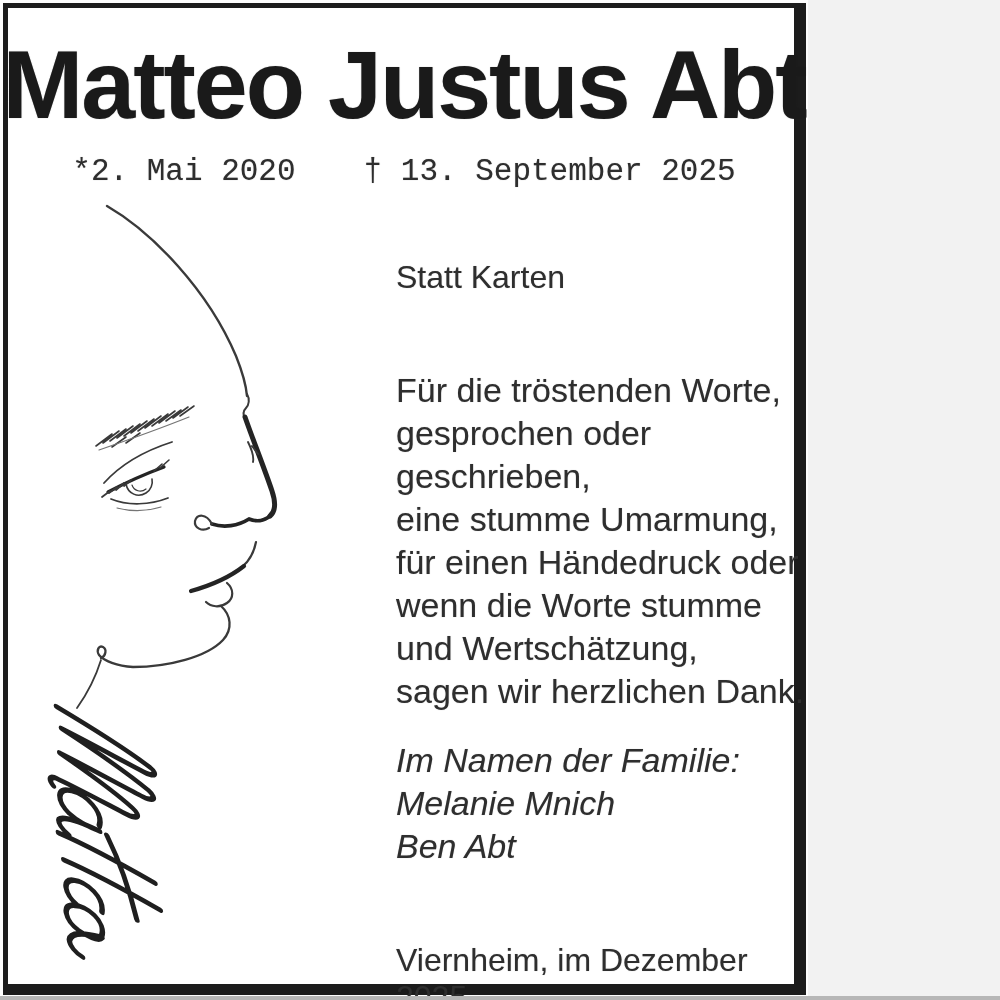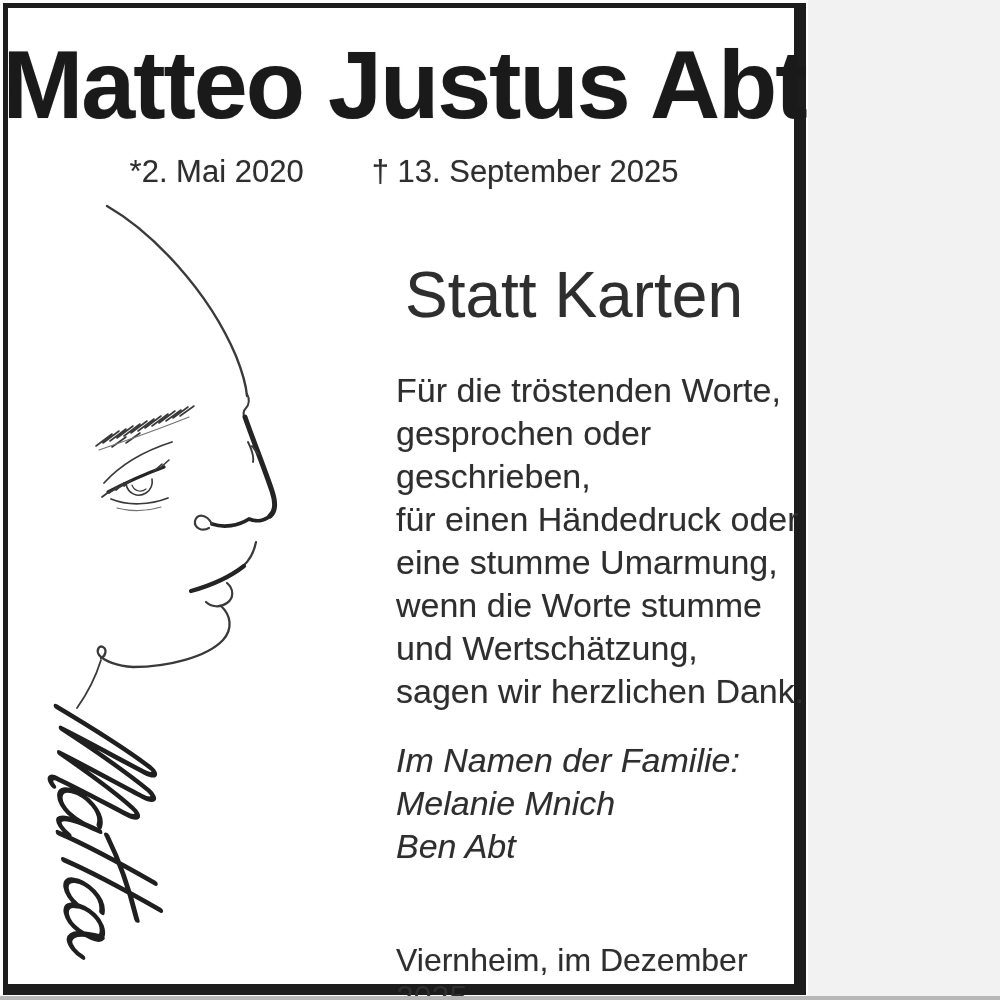--- a/index.html
+++ b/index.html
@@ -30,26 +30,27 @@
     font-size:97px;font-weight:700;letter-spacing:-2px;
     color:#1a1a1a;line-height:1.0;
     text-shadow:0 0 1px rgba(40,40,40,.4);
     white-space:nowrap;
   }
   .dates{
     position:absolute;left:0;right:0;top:154px;
     display:flex;justify-content:center;gap:68px;
     font-size:31px;color:#2e2e2e;
     text-shadow:0 0 1px rgba(40,40,40,.35);
+    font-family:Liberation Mono, monospace;
   }
   .col{
     position:absolute;left:396px;color:#2e2e2e;
     text-shadow:0 0 1px rgba(40,40,40,.3);
   }
-  .heading{top:260px;font-size:64px;line-height:1.1;margin-left:9px;}
+  .heading{top:260px;font-size:32px;line-height:1.1;}
   .bodyblock{top:356px;font-size:34px;line-height:43px;margin-top:13px;}
   .familyblock{top:739px;font-size:34px;line-height:43px;font-style:italic;}
   .closing{top:926px;font-size:32px;margin-top:16px;}
   svg.art{position:absolute;left:0;top:0;pointer-events:none;}
   .sk{fill:none;stroke:#3a3a3a;stroke-linecap:round;stroke-linejoin:round;}
   .heavy{stroke:#242424;}
   .faint{stroke:#757575;}
   .sig{fill:none;stroke:#1f1f1f;stroke-linecap:round;stroke-linejoin:round;}
 </style>
 </head>
@@ -112,22 +113,22 @@
       <title>Matteo</title>
       <path class="sig" stroke-width="3.1" d="M 0,2 C 4,-14 10,-36 16,-50 C 18,-54 21,-52 20,-46 C 18,-34 14,-14 12,0 C 17,-16 24,-36 30,-48 C 33,-53 36,-50 35,-44 C 33,-32 29,-12 27,2 C 32,-12 38,-28 44,-38 C 47,-43 50,-40 49,-34 C 47,-22 44,-6 43,4 C 42,8 45,10 48,7 M 62,-18 C 53,-21 46,-12 47,-3 C 48,5 56,6 61,-1 C 64,-6 65,-13 65,-18 C 64,-9 63,2 67,5 C 69,6 72,4 74,0 M 84,-48 C 80,-30 76,-8 75,6 M 99,-50 C 95,-32 91,-10 90,4 M 66,-22 C 78,-28 94,-33 110,-36 M 113,-16 C 104,-18 98,-9 100,-1 C 102,6 110,5 114,-2 M 127,-15 C 118,-18 112,-8 115,0 C 117,7 126,6 129,-2 C 131,-8 131,-13 128,-15 C 129,-6 131,3 137,4 C 140,4 143,1 144,-3"></path>
     </g>
   </svg>
 
   <div class="col heading">Statt Karten</div>
 
   <div class="col bodyblock">
     <div>Für die tröstenden Worte,</div>
     <div>gesprochen oder geschrieben,</div>
+    <div>eine stumme Umarmung,</div>
     <div>für einen Händedruck oder</div>
-    <div>eine stumme Umarmung,</div>
     <div>wenn die Worte stumme</div>
     <div>und Wertschätzung,</div>
     <div>sagen wir herzlichen Dank.</div>
   </div>
 
   <div class="col familyblock">
     <div>Im Namen der Familie:</div>
     <div>Melanie Mnich</div>
     <div>Ben Abt</div>
   </div>

